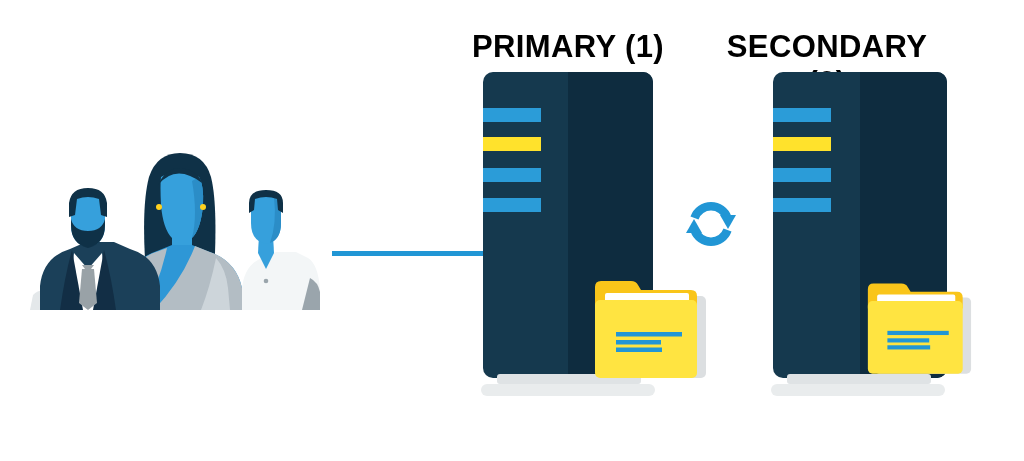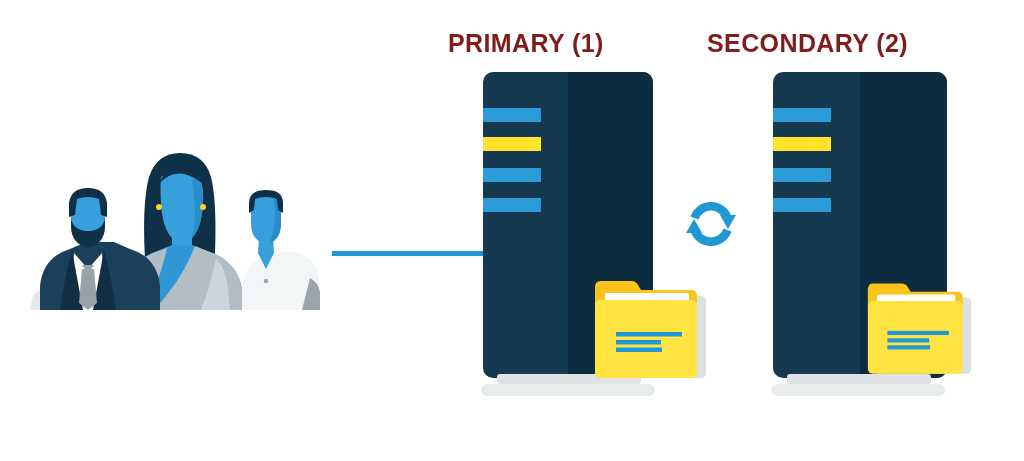--- a/index.html
+++ b/index.html
@@ -3,22 +3,22 @@
 <meta charset="utf-8">
 <style>
   html,body { margin:0; padding:0; background:#ffffff; }
   #canvas {
     position:relative; width:1024px; height:461px;
     background:#ffffff; overflow:hidden;
     font-family:"Liberation Sans", sans-serif;
   }
   .server-label {
     position:absolute; top:29px; width:240px;
-    font-size:25px; font-weight:800;
-    letter-spacing:0.4px; color:#7f1d1d;
+    text-align:center; font-size:31px; font-weight:800;
+    letter-spacing:0.4px; color:#000000;
   }
   #primary-label   { left:448px; }
   #secondary-label { left:707px; }
 
   .server {
     position:absolute; top:72px; height:306px;
     background:#15394e; border-radius:10px; overflow:hidden;
   }
   #server-primary   { left:483px; width:170px; }
   #server-secondary { left:773px; width:174px; }

